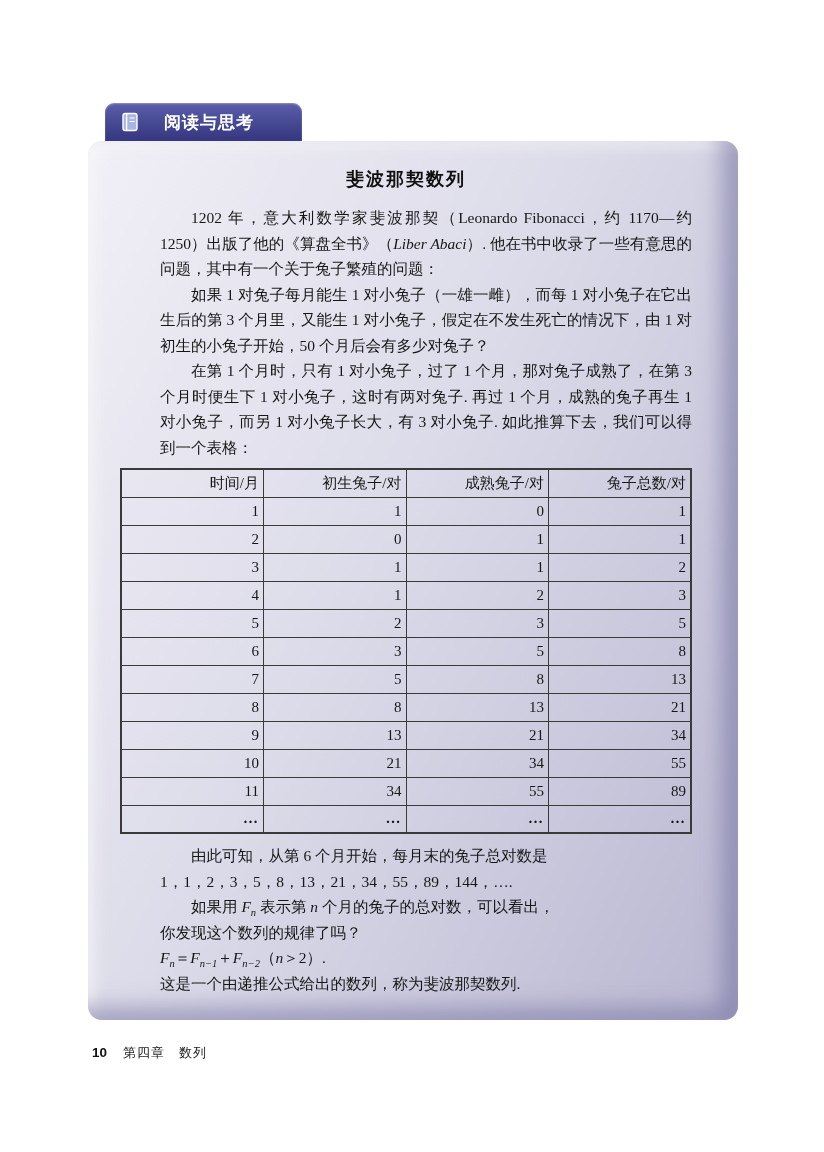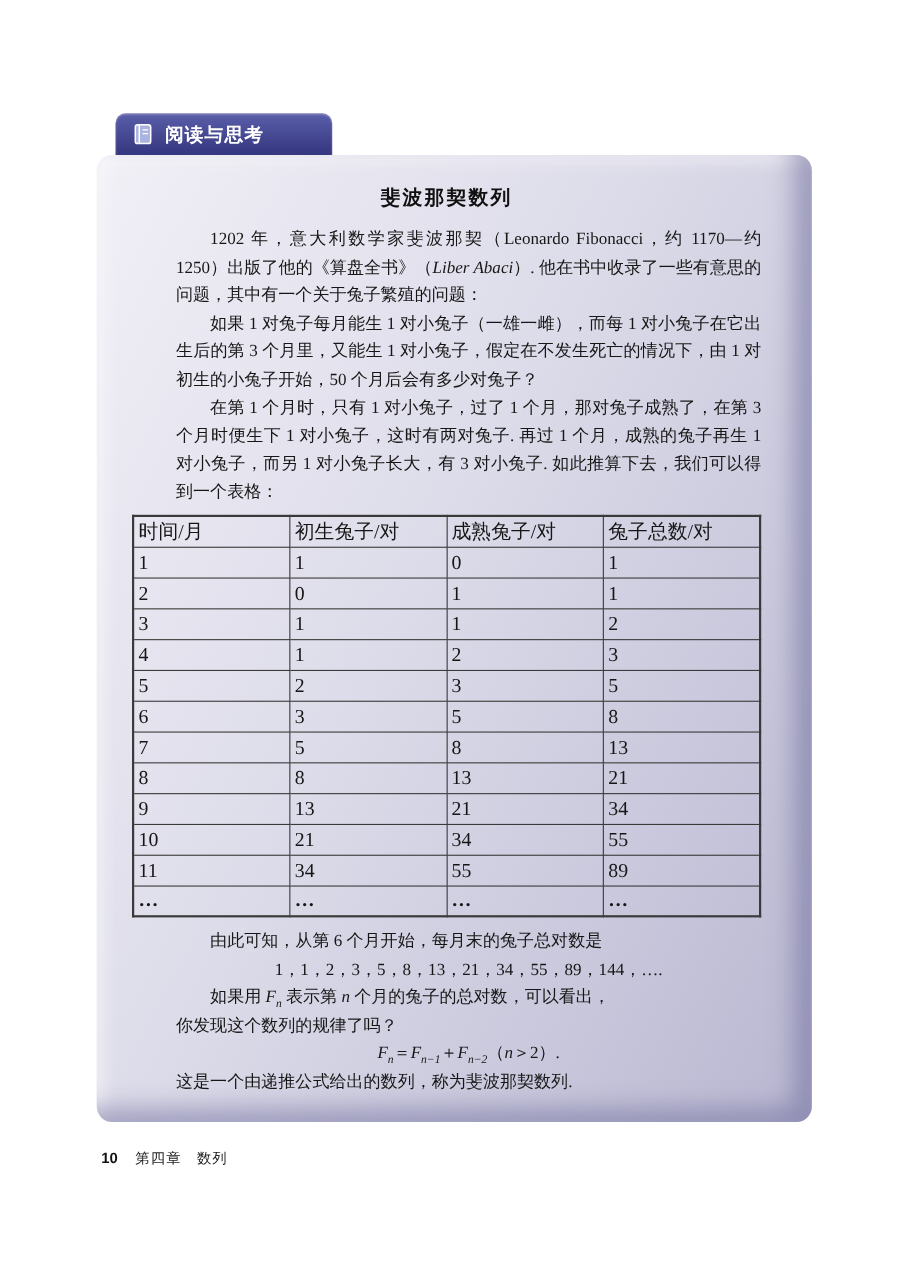--- a/index.html
+++ b/index.html
@@ -10,21 +10,21 @@
     color: var(--text, #1c1c1c);
   }
   .page { position: absolute; inset: 0; overflow: hidden; background: #fff; }
 
   .panel-wrap { position: absolute; left: 88px; top: 103px; width: 650px; }
 
   .tab {
     position: relative; margin-left: 17px; width: 197px; height: 38px;
     border-radius: 9px 9px 0 0;
     background: linear-gradient(180deg, var(--tab-top, #5a5da8) 0%, var(--tab-bottom, #34377f) 100%);
-    display: flex; align-items: center; gap: 9px; padding: 0 14px;
+    display: flex; align-items: center; gap: 23px; padding: 0 14px;
     color: #ffffff;
     font-family: "Liberation Sans", "DejaVu Sans", sans-serif;
     font-weight: bold; font-size: 17px; letter-spacing: 1px;
     box-shadow: inset 0 1px 2px rgba(255,255,255,0.35);
   }
   .tab-icon { display: inline-flex; width: 22px; height: 22px; }
 
   .panel {
     position: relative;
     border-radius: 14px;
@@ -47,34 +47,34 @@
     margin: 6px 0 14px;
   }
 
   .para {
     font-size: 15.5px; line-height: 25.5px;
     text-align: justify;
     color: #161616;
     margin-left: 40px;
   }
   .para.indent { text-indent: 2em; }
-  .para.center { text-align: center; text-indent: 0; }
+  .para.center { text-indent: 0; }
   .para sub { font-size: 0.68em; line-height: 0; }
 
   .fib-table {
     width: 100%; table-layout: fixed;
     border-collapse: collapse;
     border: 2px solid var(--table-border, #3a3a3a);
     margin: 8px 0 9px;
   }
   .fib-table th, .fib-table td {
     border: 1px solid var(--table-border, #3a3a3a);
     height: 28px; padding: 1px 4px;
-    text-align: left; vertical-align: middle;
-    font-size: 18px; font-weight: normal; color: #161616;
+    text-align: right; vertical-align: middle;
+    font-size: 15px; font-weight: normal; color: #161616;
   }
   .fib-table tbody tr:last-child td { font-weight: bold; letter-spacing: 1px; }
 
   .footer {
     position: absolute; left: 92px; top: 1044px;
     display: flex; align-items: baseline; gap: 16px;
   }
   .page-num {
     font-family: "Liberation Sans", "DejaVu Sans", sans-serif;
     font-weight: bold; font-size: 13.5px; color: #111;

